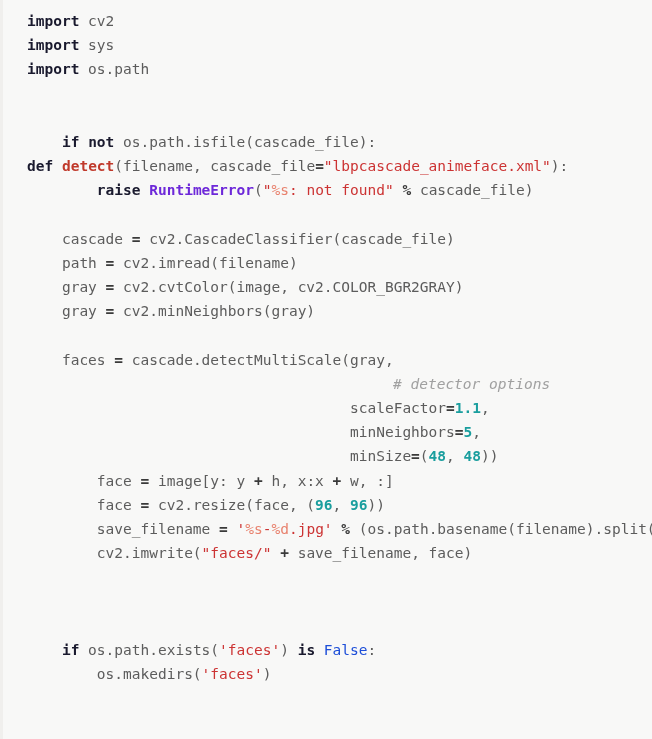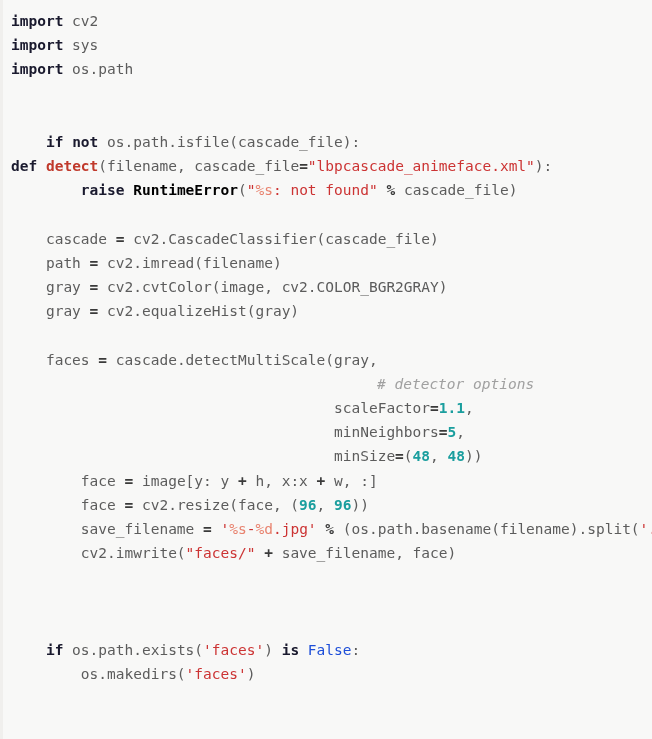--- a/index.html
+++ b/index.html
@@ -13,38 +13,38 @@
     overflow: hidden;
     font-family: "DejaVu Sans Mono", "Liberation Mono", monospace;
   }
   #code-block {
     position: relative;
     width: 652px;
     height: 739px;
     box-sizing: border-box;
     background: #f8f8f7;
     border-left: 3px solid #f0efed;
-    padding: 9px 0 0 0;
+    padding: 9px 0 0 16px;
     overflow: hidden;
   }
   .code-line {
     height: 24.2px;
     line-height: 24.2px;
     font-size: 14.5px;
     white-space: pre;
     padding-left: 8px;
     color: #5c5c5c;
     letter-spacing: 0px;
   }
   .code-line span { white-space: pre; }
 
   
   .kw       { color: #1a1a2e; font-weight: bold; }   
   .fn       { color: #c0392b; font-weight: bold; }   
-  .exc      { color: #000000; font-weight: bold; }   
+  .exc      { color: #6d28d9; font-weight: bold; }   
   .str      { color: #cc3333; }                      
   .fmt      { color: #e8826e; }                      
   .num      { color: #1a9e9e; font-weight: bold; }                      
   .builtin  { color: #19a0a0; }                      
   .const    { color: #1d4ed8; }                      
   .com      { color: #a0a0a0; font-style: italic; margin-left: 43px; }  
   .op       { color: #3a3a3a; font-weight: bold; }   
   .txt      { color: #5c5c5c; }
 </style>
 </head>
@@ -56,21 +56,21 @@
     <div class="code-line"><span class="kw">import</span><span class="txt"> os.path</span></div>
     <div class="code-line">&nbsp;</div>
     <div class="code-line">&nbsp;</div>
     <div class="code-line"><span class="txt">    </span><span class="kw">if</span><span class="txt"> </span><span class="kw">not</span><span class="txt"> os.path.isfile(cascade_file):</span></div>
     <div class="code-line"><span class="kw">def</span><span class="txt"> </span><span class="fn">detect</span><span class="txt">(filename, cascade_file</span><span class="op">=</span><span class="str">"lbpcascade_animeface.xml"</span><span class="txt">):</span></div>
     <div class="code-line"><span class="txt">        </span><span class="kw">raise</span><span class="txt"> </span><span class="exc">RuntimeError</span><span class="txt">(</span><span class="str">"</span><span class="fmt">%s</span><span class="str">: not found"</span><span class="txt"> </span><span class="op">%</span><span class="txt"> cascade_file)</span></div>
     <div class="code-line">&nbsp;</div>
     <div class="code-line"><span class="txt">    cascade </span><span class="op">=</span><span class="txt"> cv2.CascadeClassifier(cascade_file)</span></div>
     <div class="code-line"><span class="txt">    path </span><span class="op">=</span><span class="txt"> cv2.imread(filename)</span></div>
     <div class="code-line"><span class="txt">    gray </span><span class="op">=</span><span class="txt"> cv2.cvtColor(image, cv2.COLOR_BGR2GRAY)</span></div>
-    <div class="code-line"><span class="txt">    gray </span><span class="op">=</span><span class="txt"> cv2.equalizeHist(gray)</span></div>
+    <div class="code-line"><span class="txt">    gray </span><span class="op">=</span><span class="txt"> cv2.minNeighbors(gray)</span></div>
     <div class="code-line">&nbsp;</div>
     <div class="code-line"><span class="txt">    faces </span><span class="op">=</span><span class="txt"> cascade.detectMultiScale(gray,</span></div>
     <div class="code-line"><span class="txt">                                     </span><span class="com"># detector options</span></div>
     <div class="code-line"><span class="txt">                                     scaleFactor</span><span class="op">=</span><span class="num">1.1</span><span class="txt">,</span></div>
     <div class="code-line"><span class="txt">                                     minNeighbors</span><span class="op">=</span><span class="num">5</span><span class="txt">,</span></div>
     <div class="code-line"><span class="txt">                                     minSize</span><span class="op">=</span><span class="txt">(</span><span class="num">48</span><span class="txt">, </span><span class="num">48</span><span class="txt">))</span></div>
     <div class="code-line"><span class="txt">        face </span><span class="op">=</span><span class="txt"> image[y: y </span><span class="op">+</span><span class="txt"> h, x:x </span><span class="op">+</span><span class="txt"> w, :]</span></div>
     <div class="code-line"><span class="txt">        face </span><span class="op">=</span><span class="txt"> cv2.resize(face, (</span><span class="num">96</span><span class="txt">, </span><span class="num">96</span><span class="txt">))</span></div>
     <div class="code-line"><span class="txt">        save_filename </span><span class="op">=</span><span class="txt"> </span><span class="str">'</span><span class="fmt">%s</span><span class="str">-</span><span class="fmt">%d</span><span class="str">.jpg'</span><span class="txt"> </span><span class="op">%</span><span class="txt"> (os.path.basename(filename).split(</span><span class="str">'.'</span></div>
     <div class="code-line"><span class="txt">        cv2.imwrite(</span><span class="str">"faces/"</span><span class="txt"> </span><span class="op">+</span><span class="txt"> save_filename, face)</span></div>

